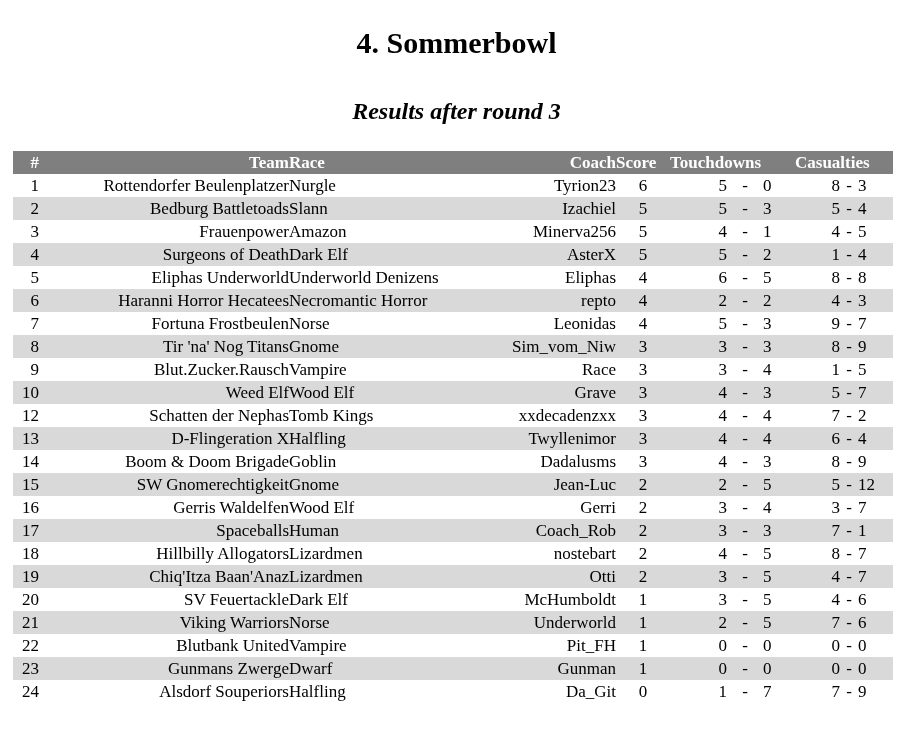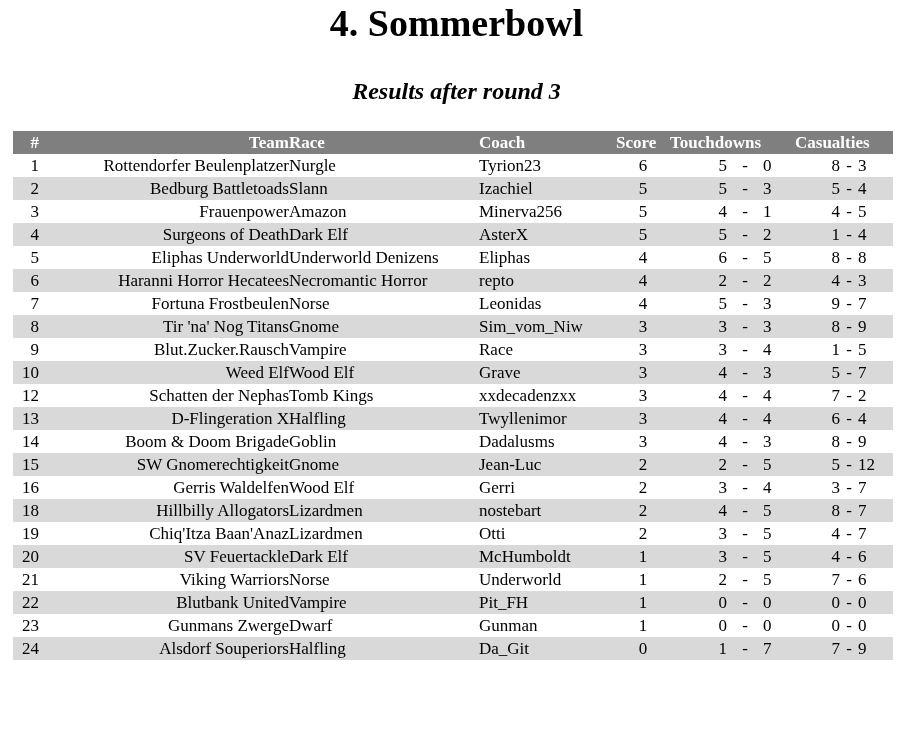--- a/index.html
+++ b/index.html
@@ -6,23 +6,23 @@
     margin: 0;
     padding: 0;
     background: #ffffff;
     width: 913px;
     height: 751px;
     overflow: hidden;
     font-family: "Liberation Serif", "DejaVu Serif", serif;
     color: #000000;
   }
   .page-title {
-    margin-top: 4px;
+    margin-top: 24px;
     text-align: center;
-    font-size: 38px;
+    font-size: 30px;
     line-height: 38px;
     font-weight: bold;
   }
   .page-subtitle {
     margin-top: 36px;
     text-align: center;
     font-size: 24px;
     line-height: 26px;
     font-weight: bold;
     font-style: italic;
@@ -50,21 +50,21 @@
     font-weight: bold;
     font-size: 17px;
   }
   table.standings tbody tr:nth-child(even) td {
     background: #d9d9d9;
   }
   
   .c-rank  { text-align: right;  padding-right: 3px; }
   .c-team  { text-align: right;   padding-left: 16px; margin-left: 24px; }
   .c-race  { text-align: left;   padding-left: 2px; margin-top: 28px; }
-  .c-coach { text-align: left;   padding-left: 2px; }
+  .c-coach { text-align: right;   padding-left: 2px; }
   .c-score { text-align: center; }
   .c-td1   { text-align: right;  padding-right: 12px; }
   .c-sep   { text-align: center; }
   .c-td2   { text-align: left;   padding-left: 9px; }
   .c-cas1  { text-align: right;  padding-right: 13px; }
   .c-cas2  { text-align: left;   padding-left: 13px; }
   thead th.c-score, thead th.c-group { text-align: left; }
 </style>
 </head>
 <body>
@@ -287,20 +287,33 @@
         <td class="c-coach">Gerri</td>
         <td class="c-score">2</td>
         <td class="c-td1">3</td>
         <td class="c-sep">-</td>
         <td class="c-td2">4</td>
         <td class="c-cas1">3</td>
         <td class="c-sep">-</td>
         <td class="c-cas2">7</td>
       </tr>
       <tr>
+        <td class="c-rank">17</td>
+        <td class="c-team">Spaceballs</td>
+        <td class="c-race">Human</td>
+        <td class="c-coach">Coach_Rob</td>
+        <td class="c-score">2</td>
+        <td class="c-td1">3</td>
+        <td class="c-sep">-</td>
+        <td class="c-td2">3</td>
+        <td class="c-cas1">7</td>
+        <td class="c-sep">-</td>
+        <td class="c-cas2">1</td>
+      </tr>
+      <tr>
         <td class="c-rank">18</td>
         <td class="c-team">Hillbilly Allogators</td>
         <td class="c-race">Lizardmen</td>
         <td class="c-coach">nostebart</td>
         <td class="c-score">2</td>
         <td class="c-td1">4</td>
         <td class="c-sep">-</td>
         <td class="c-td2">5</td>
         <td class="c-cas1">8</td>
         <td class="c-sep">-</td>

